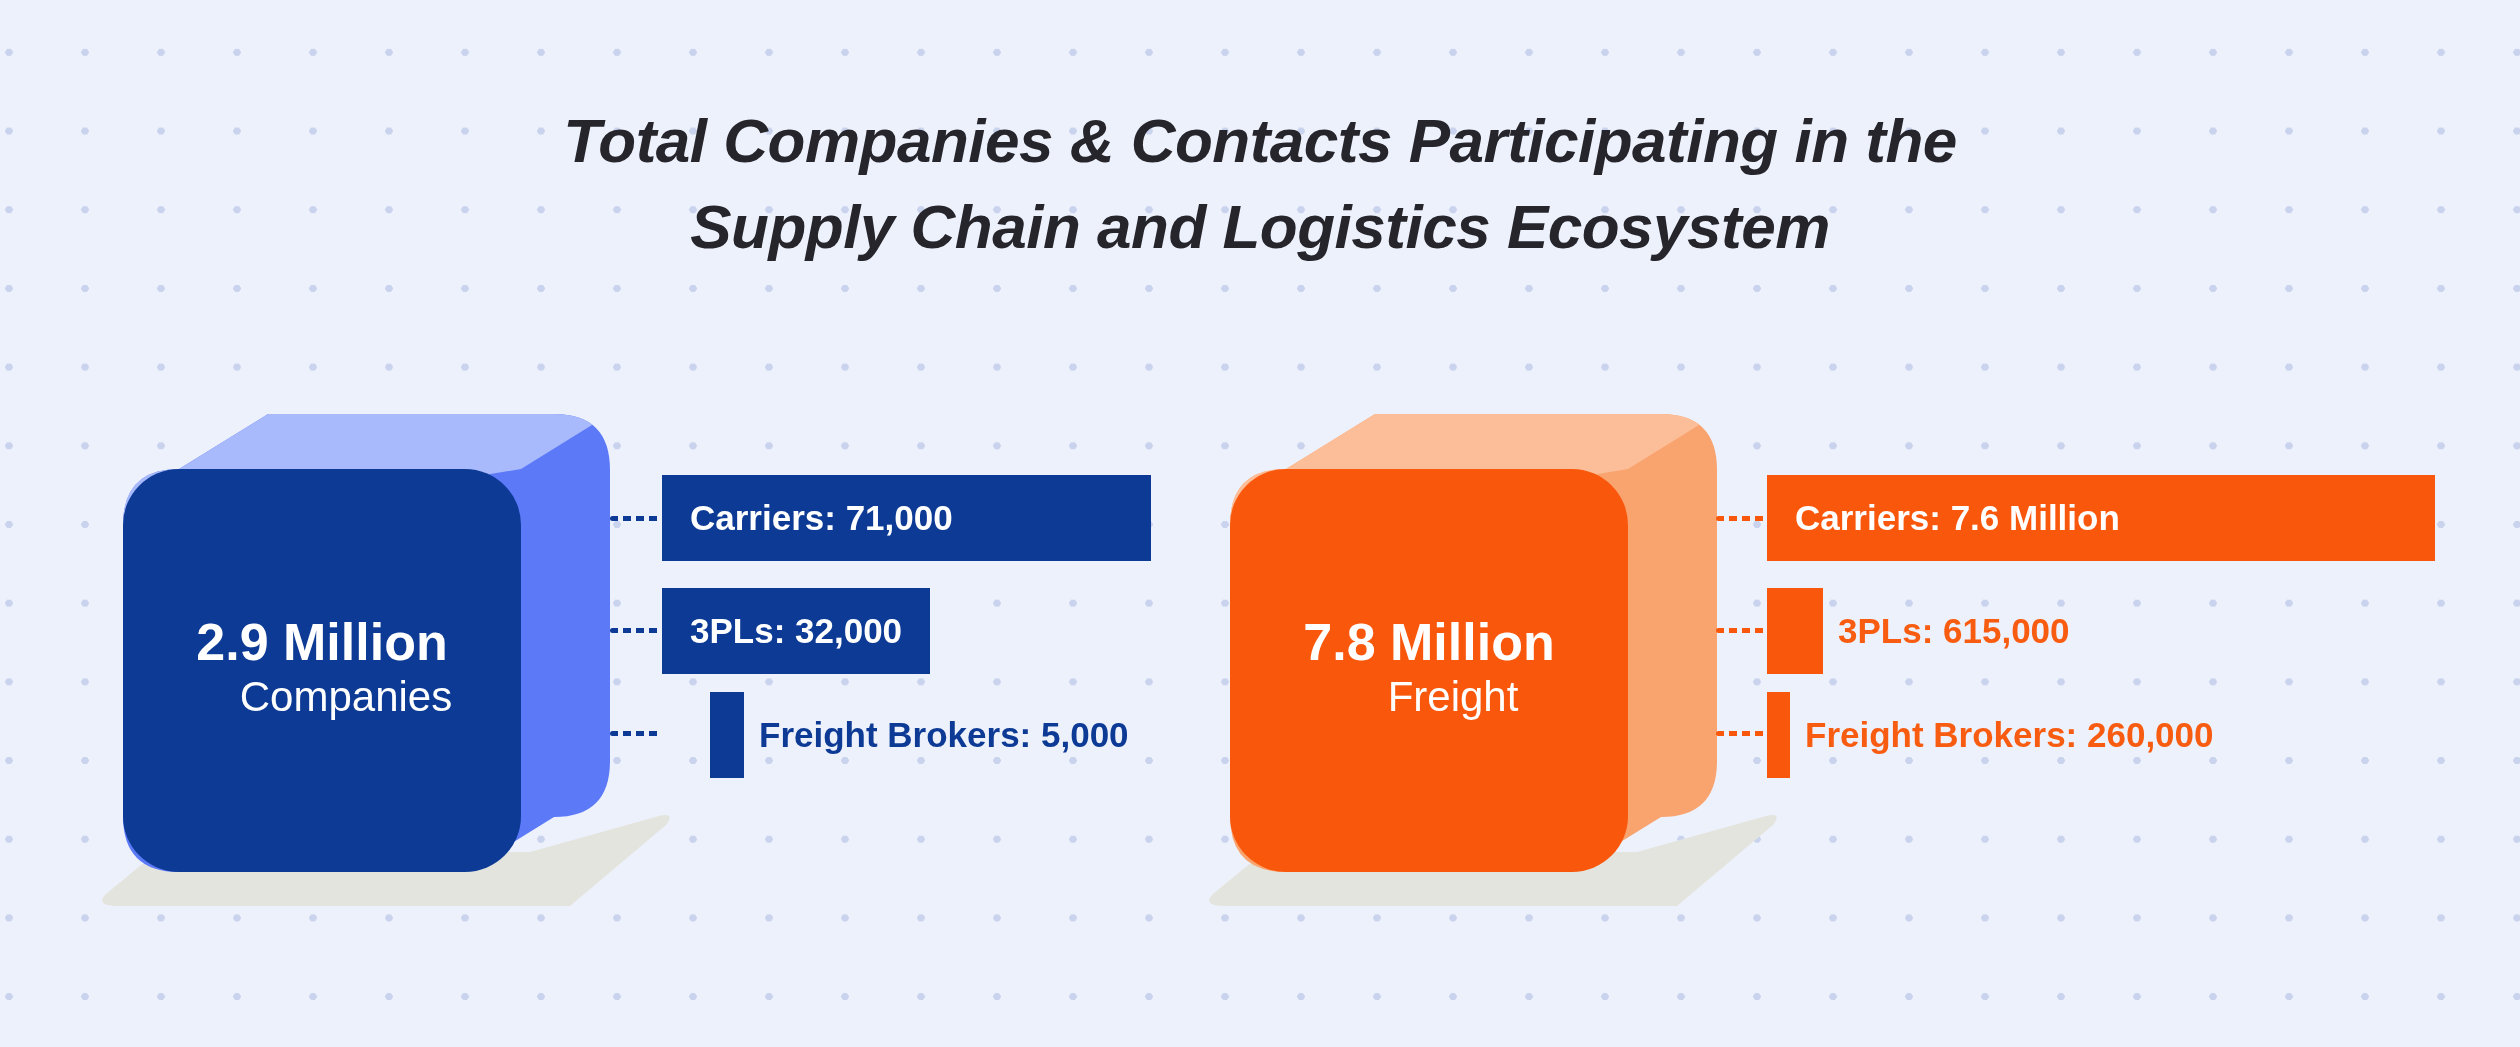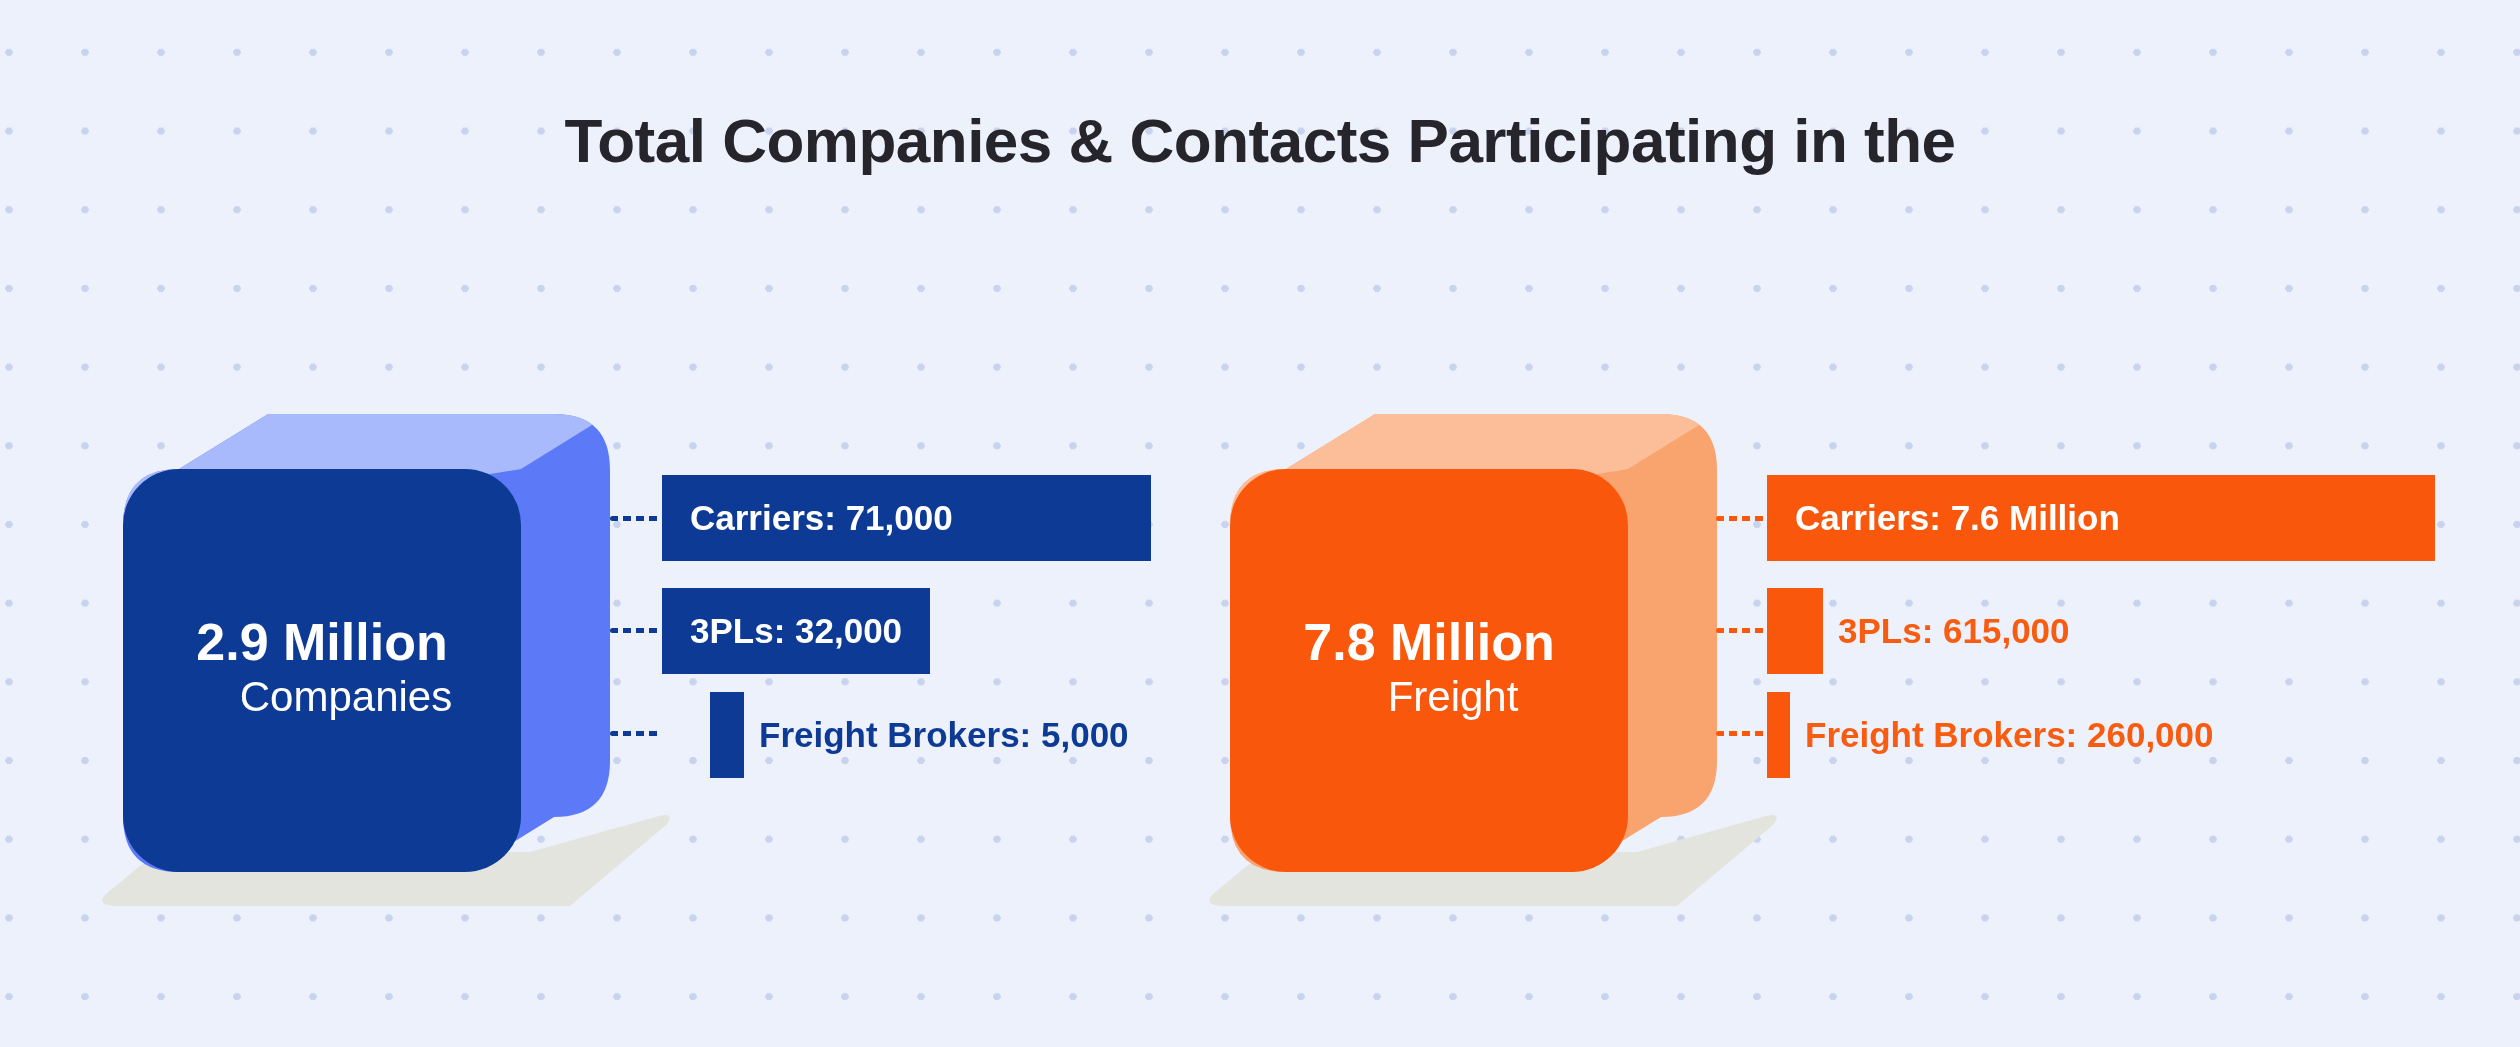--- a/index.html
+++ b/index.html
@@ -19,20 +19,21 @@
   }
   .title{
     position:absolute;
     top:98px; left:0; width:2520px;
     text-align:center;
     font-size:62px;
     line-height:86px;
     font-weight:700;
     letter-spacing:-0.5px;
     color:#26252c;
+    font-style:italic;
   }
   .cube-svg{position:absolute; width:640px; height:540px;}
   .cube-label{
     position:absolute;
     width:398px;
     top:612px;
     display:flex;
     flex-direction:column;
     align-items:center;
     color:#ffffff;
@@ -92,20 +93,21 @@
     background:repeating-linear-gradient(90deg,#f9570c 0 8px, rgba(0,0,0,0) 8px 13px);
   }
 </style>
 </head>
 <body>
 
 <div class="stage">
 
   <div class="title">
     <div>Total Companies &amp; Contacts Participating in the</div>
+    <div>Supply Chain and Logistics Ecosystem</div>
   </div>
 
   <svg class="cube-svg" style="left:60px; top:400px;" viewBox="0 0 640 540">
     <defs>
       <clipPath id="sil-b">
         <path d="M63 416 L63 125 Q63 69 119 69 L208 14 L494 14 Q550 14 550 70 L550 361 Q550 417 494 417 L405 472 L119 472 Q63 472 63 416 Z"></path>
       </clipPath>
     </defs>
     <path fill="#e4e4de" d="M60 506 L510 506 L606 425 Q616 412 599 416 L470 452 L130 452 Q95 452 75 470 L46 494 Q34 506 60 506 Z"></path>
     <path fill="#5c79f8" d="M63 416 L63 125 Q63 69 119 69 L208 14 L494 14 Q550 14 550 70 L550 361 Q550 417 494 417 L405 472 L119 472 Q63 472 63 416 Z"></path>

